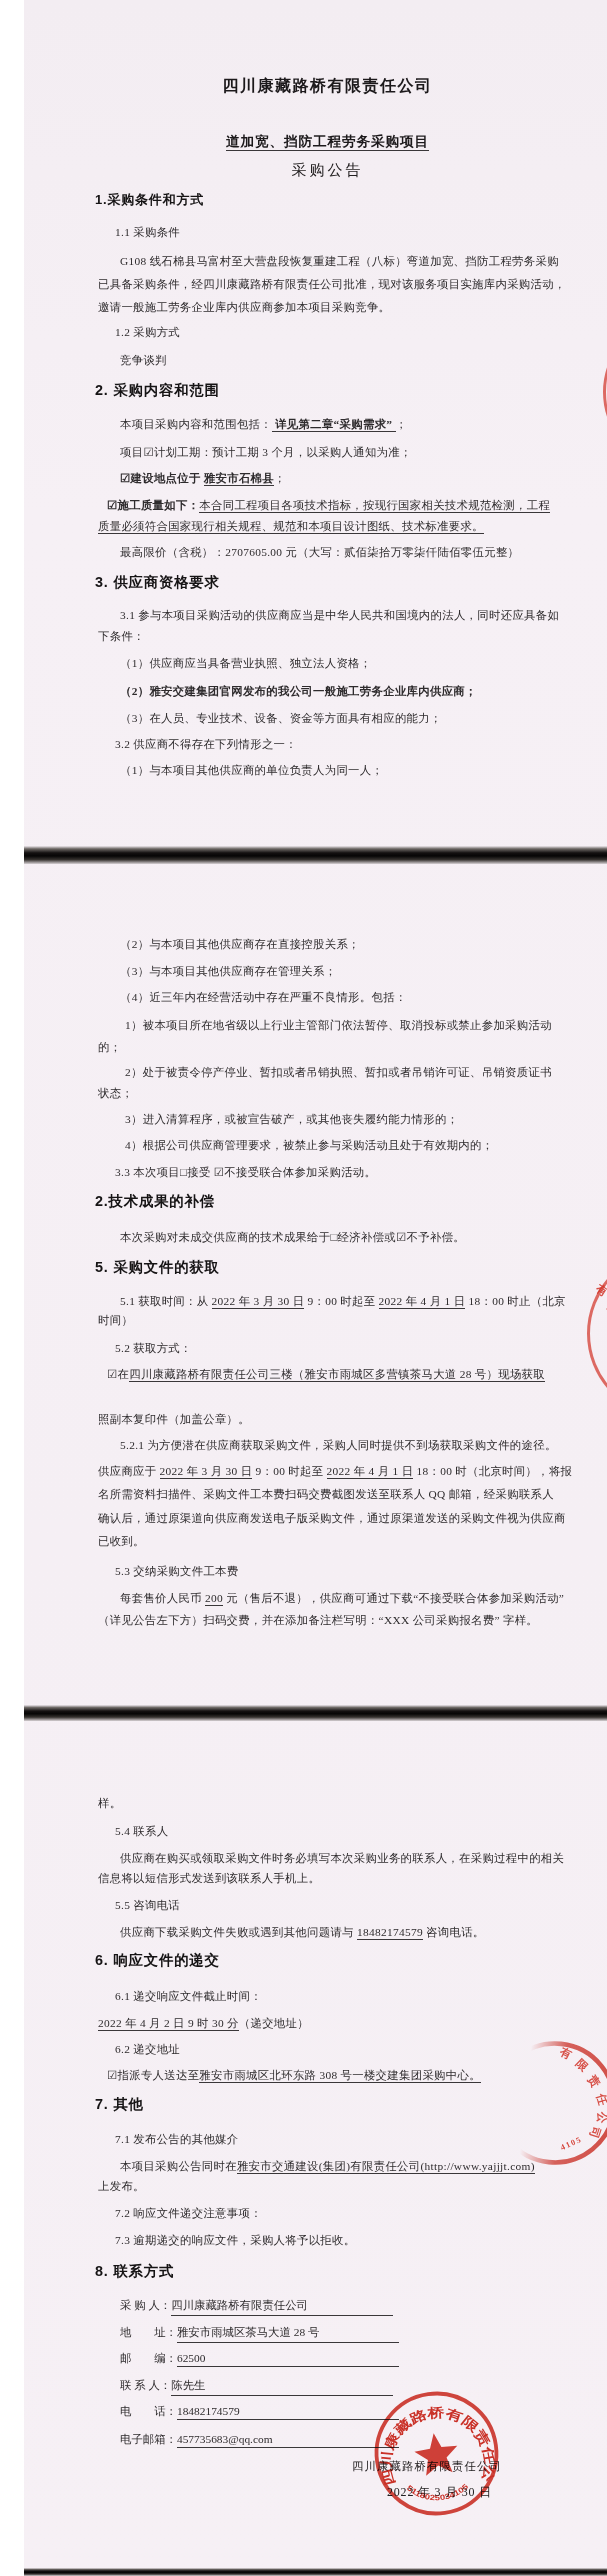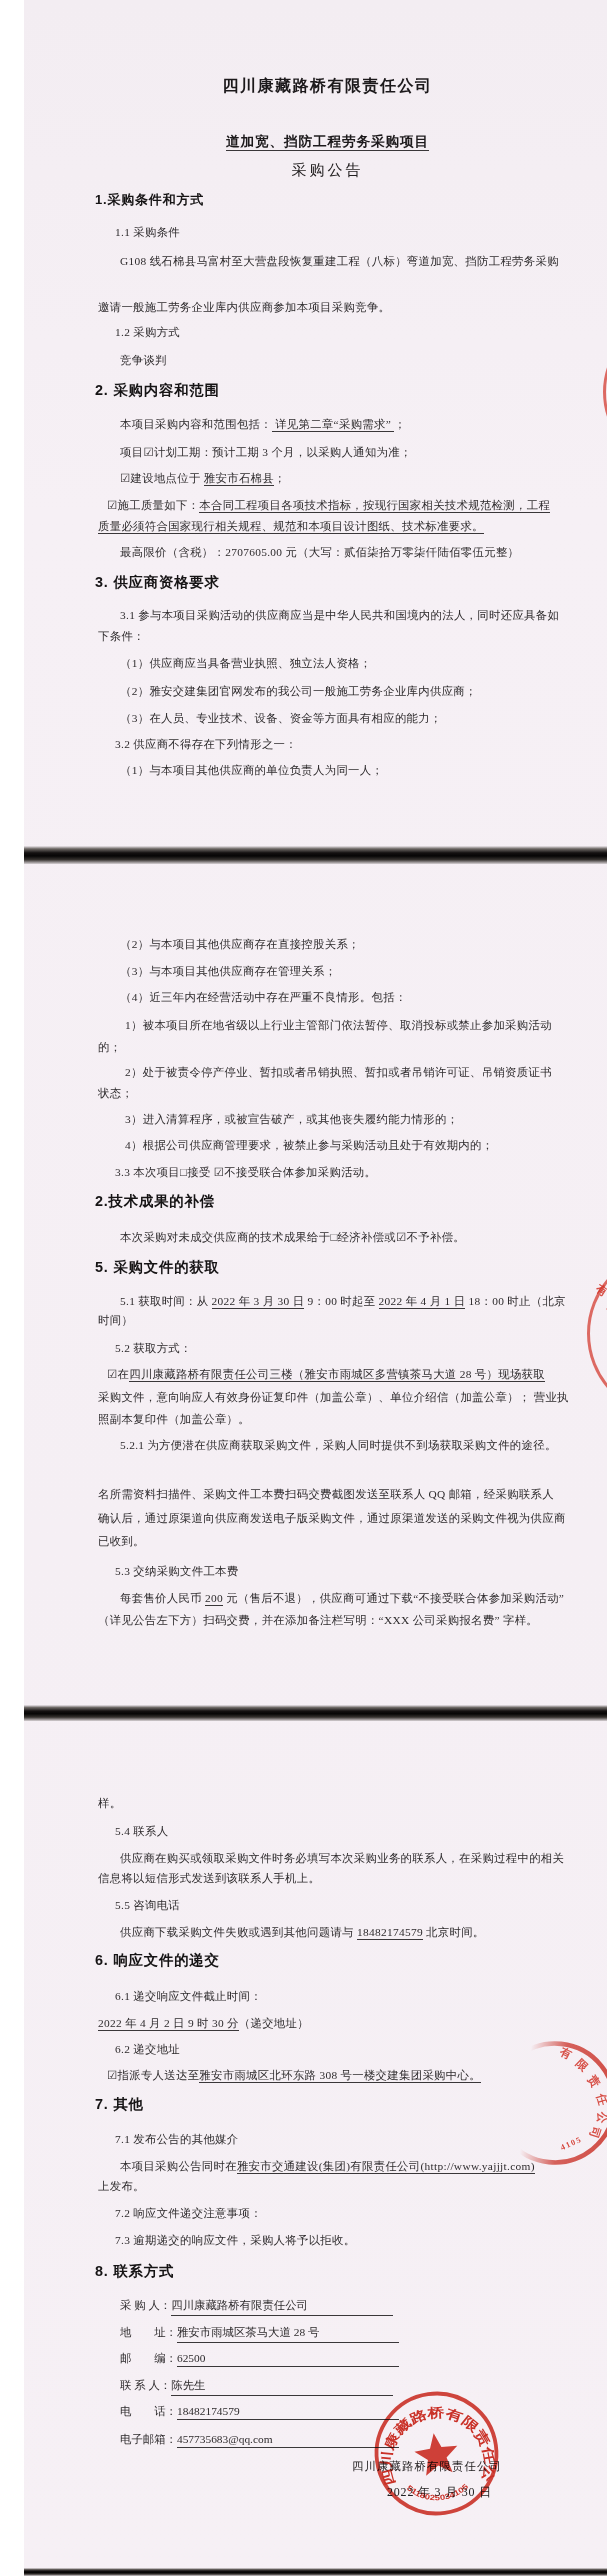--- a/index.html
+++ b/index.html
@@ -7,21 +7,21 @@
   #canvas{position:relative;width:607px;height:2576px;overflow:hidden;
     background:linear-gradient(180deg,#f3edf2 0%,#f6f0f5 20%,#f5eff4 60%,#f6f0f5 100%);margin-left:24px;}
   .ln{position:absolute;white-space:nowrap;font-size:11.4px;color:#2e2b2d;letter-spacing:0.3px;line-height:1.2;}
   .ctr{left:0;width:607px;text-align:center;}
   .hd{left:71px;font-family:"Liberation Sans",sans-serif;font-weight:bold;font-size:14.4px;color:#161415;letter-spacing:0.8px;}
   .c{left:74px;}   
   .n{left:91px;}  
   .i{left:96px;}  
   .nn{left:101px;} 
   .cb{left:83px;} 
-  .b{font-weight:normal;}
+  .b{font-weight:bold;}
   .u{border-bottom:0.8px solid #3a3739;padding-bottom:0.8px;}
   .title-co{font-size:16px;font-weight:bold;color:#1c191b;letter-spacing:1.5px;}
   .title-pj{font-size:13.7px;font-weight:bold;color:#1c191b;letter-spacing:0.8px;}
   .title-doc{font-size:15px;color:#232021;letter-spacing:3px;}
   .cl{position:absolute;left:96px;font-size:11.4px;color:#2e2b2d;white-space:nowrap;}
   .cv{display:inline-block;min-width:222px;border-bottom:0.8px solid #3a3739;padding-bottom:1.5px;}
   .band{position:absolute;left:0;width:607px;
     background:linear-gradient(180deg,#efe9ee 0%,#6b6663 16%,#141111 38%,#060505 55%,#36322f 76%,#d8d2d5 100%);}
   .edge-seal{position:absolute;border:3.8px solid rgba(211,52,41,.72);border-radius:50%;}
   .seal-ch{position:absolute;color:#d23429;font-size:11.4px;font-weight:bold;opacity:.85;font-family:"Liberation Sans",sans-serif;}
@@ -35,20 +35,21 @@
 
 <div id="canvas">
 
   <div class="ln ctr title-co" style="top:76px">四川康藏路桥有限责任公司</div>
   <div class="ln ctr title-doc" style="top:161px">采购公告</div>
   <div class="ln ctr" style="top:134px"><span class="title-pj u">道加宽、挡防工程劳务采购项目</span></div>
 
   <div class="ln hd" style="top:192px;font-size:13px">1.采购条件和方式</div>
   <div class="ln n" style="top:226px">1.1 采购条件</div>
   <div class="ln i" style="top:255px">G108 线石棉县马富村至大营盘段恢复重建工程（八标）弯道加宽、挡防工程劳务采购</div>
+  <div class="ln c" style="top:278px">已具备采购条件，经四川康藏路桥有限责任公司批准，现对该服务项目实施库内采购活动，</div>
   <div class="ln c" style="top:301px">邀请一般施工劳务企业库内供应商参加本项目采购竞争。</div>
   <div class="ln n" style="top:326px">1.2 采购方式</div>
   <div class="ln i" style="top:354px">竞争谈判</div>
 
   <div class="ln hd" style="top:382px">2. 采购内容和范围</div>
   <div class="ln i" style="top:418px"><span>本项目采购内容和范围包括：</span><span class="u b"> 详见第二章“采购需求” </span><span>；</span></div>
   <div class="ln i" style="top:446px">项目☑计划工期：预计工期 3 个月，以采购人通知为准；</div>
   <div class="ln i" style="top:472px"><span class="b">☑建设地点位于 </span><span class="u b">雅安市石棉县</span><span>；</span></div>
   <div class="ln cb" style="top:499px"><span class="b">☑施工质量如下：</span><span class="u">本合同工程项目各项技术指标，按现行国家相关技术规范检测，工程</span></div>
   <div class="ln c" style="top:520px"><span class="u">质量必须符合国家现行相关规程、规范和本项目设计图纸、技术标准要求。</span></div>
@@ -81,44 +82,44 @@
   <div class="ln n" style="top:1166px">3.3 本次项目□接受 ☑不接受联合体参加采购活动。</div>
 
   <div class="ln hd" style="top:1193px">2.技术成果的补偿</div>
   <div class="ln i" style="top:1231px">本次采购对未成交供应商的技术成果给于□经济补偿或☑不予补偿。</div>
 
   <div class="ln hd" style="top:1259px">5.  采购文件的获取</div>
   <div class="ln i" style="top:1295px"><span>5.1 获取时间：从 </span><span class="u">2022 年 3 月 30 日</span><span> 9：00 时起至 </span><span class="u">2022 年 4 月 1 日</span><span> 18：00 时止（北京</span></div>
   <div class="ln c" style="top:1314px">时间）</div>
   <div class="ln n" style="top:1342px">5.2 获取方式：</div>
   <div class="ln cb" style="top:1368px"><span>☑在</span><span class="u">四川康藏路桥有限责任公司三楼（雅安市雨城区多营镇茶马大道 28 号）现场获取</span></div>
-  <div class="ln c" style="top:1391px">采购文件，意向响应人有效身份证复印件（加盖公章）、单位介绍信（加盖公章）； 营业执</div>
   <div class="ln c" style="top:1413px">照副本复印件（加盖公章）。</div>
   <div class="ln i" style="top:1439px">5.2.1 为方便潜在供应商获取采购文件，采购人同时提供不到场获取采购文件的途径。</div>
+  <div class="ln c" style="top:1465px"><span>供应商应于 </span><span class="u">2022 年 3 月 30 日</span><span> 9：00 时起至 </span><span class="u">2022 年 4 月 1 日</span><span> 18：00 时（北京时间），将报</span></div>
   <div class="ln c" style="top:1488px">名所需资料扫描件、采购文件工本费扫码交费截图发送至联系人 QQ 邮箱，经采购联系人</div>
   <div class="ln c" style="top:1512px">确认后，通过原渠道向供应商发送电子版采购文件，通过原渠道发送的采购文件视为供应商</div>
   <div class="ln c" style="top:1535px">已收到。</div>
   <div class="ln n" style="top:1565px">5.3 交纳采购文件工本费</div>
   <div class="ln i" style="top:1592px"><span>每套售价人民币 </span><span class="u">200</span><span> 元（售后不退），供应商可通过下载“不接受联合体参加采购活动”</span></div>
   <div class="ln c" style="top:1614px">（详见公告左下方）扫码交费，并在添加备注栏写明：“XXX 公司采购报名费” 字样。</div>
 
   <div class="edge-seal" style="left:563px;top:1249px;width:163px;height:163px"></div>
   <span class="seal-ch" style="left:572px;top:1283px;transform:rotate(32deg)">有</span>
   <span class="seal-ch" style="left:584px;top:1302px;transform:rotate(48deg)">限</span>
   <span class="seal-ch" style="left:593px;top:1325px;transform:rotate(64deg)">责</span>
   <span class="seal-ch" style="left:597px;top:1351px;transform:rotate(82deg)">任</span>
 
   <div class="band" style="top:1705px;height:16px"></div>
 
   <div class="ln c" style="top:1797px">样。</div>
   <div class="ln n" style="top:1825px">5.4 联系人</div>
   <div class="ln i" style="top:1852px">供应商在购买或领取采购文件时务必填写本次采购业务的联系人，在采购过程中的相关</div>
   <div class="ln c" style="top:1872px">信息将以短信形式发送到该联系人手机上。</div>
   <div class="ln n" style="top:1899px">5.5 咨询电话</div>
-  <div class="ln i" style="top:1926px"><span>供应商下载采购文件失败或遇到其他问题请与 </span><span class="u">18482174579</span><span> 北京时间。</span></div>
+  <div class="ln i" style="top:1926px"><span>供应商下载采购文件失败或遇到其他问题请与 </span><span class="u">18482174579</span><span> 咨询电话。</span></div>
 
   <div class="ln hd" style="top:1952px">6.  响应文件的递交</div>
   <div class="ln n" style="top:1990px">6.1 递交响应文件截止时间：</div>
   <div class="ln c" style="top:2017px"><span class="u">2022 年 4 月 2 日 9 时 30 分</span><span>（递交地址）</span></div>
   <div class="ln n" style="top:2043px">6.2 递交地址</div>
   <div class="ln cb" style="top:2069px"><span>☑指派专人送达至</span><span class="u">雅安市雨城区北环东路 308 号一楼交建集团采购中心。</span></div>
 
   <div class="ln hd" style="top:2096px">7.  其他</div>
   <div class="ln n" style="top:2133px">7.1 发布公告的其他媒介</div>
   <div class="ln i" style="top:2160px"><span>本项目采购公告同时在</span><span class="u">雅安市交通建设(集团)有限责任公司(http://www.yajjjt.com)</span></div>

